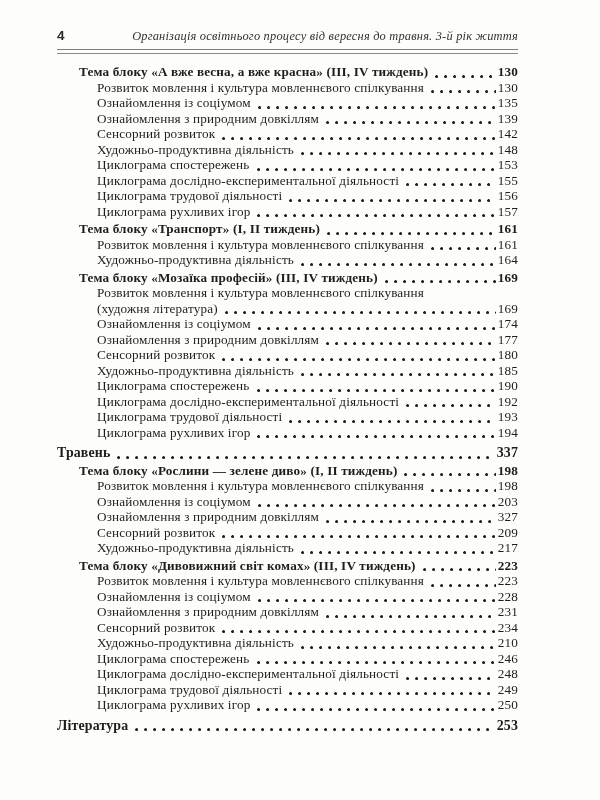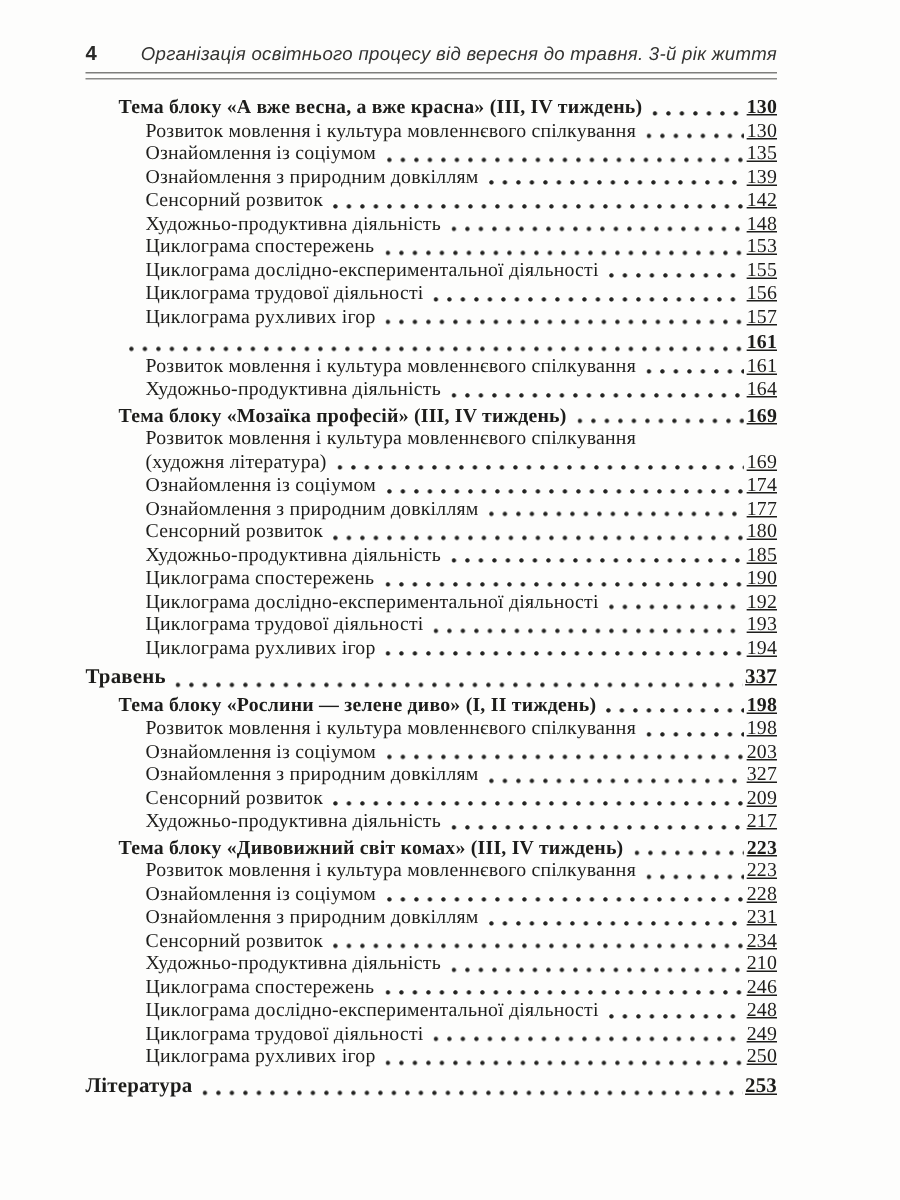--- a/index.html
+++ b/index.html
@@ -16,21 +16,21 @@
   .running-head{
     display:flex;align-items:baseline;
     font-size:13px;
   }
   .folio{
     font-family:"Liberation Sans","DejaVu Sans",sans-serif;
     font-weight:bold;font-size:13.5px;color:#2a2a28;
   }
   .running-title{
     flex:1;text-align:right;
-    font-family:Liberation Sans, sans-serif;
+    font-family:Liberation Serif, serif;
     font-style:italic;font-size:12.4px;color:#333331;
     letter-spacing:.2px;white-space:nowrap;
   }
   .double-rule{
     margin-top:5px;height:3px;
     border-top:1.2px solid #7e7e7c;
     border-bottom:1.2px solid #8a8a88;
   }
   .toc{margin-top:10px;}
   .row{
@@ -44,21 +44,21 @@
   .row.bold{font-weight:bold;}
   .toc .row:first-child{margin-top:0;}
   .leader{
     flex:1;align-self:flex-end;
     height:10px;min-width:10px;
     margin:0 2px 1px 7px;
     background-image:radial-gradient(circle at 1.6px 7.6px,#232321 1.15px,rgba(0,0,0,0) 1.7px);
     background-size:9px 10px;
     background-repeat:repeat-x;
   }
-  .pagenum{text-align:right;text-decoration:underline;}
+  .pagenum{text-align:right;}
 </style>
 </head>
 <body style="background: rgb(253, 253, 252); color: rgb(29, 29, 27);">
 
 <div class="page">
   <div class="running-head">
     <span class="folio">4</span>
     <span class="running-title">Організація освітнього процесу від вересня до травня. 3-й рік життя</span>
   </div>
   <div class="double-rule"></div>
@@ -107,20 +107,21 @@
         <span>Циклограма трудової діяльності</span>
         <span class="leader"></span>
         <span class="pagenum">156</span>
       </div>
       <div class="row lvl2">
         <span>Циклограма рухливих ігор</span>
         <span class="leader"></span>
         <span class="pagenum">157</span>
       </div>
       <div class="row lvl1 bold">
+        <span>Тема блоку «Транспорт» (I, II тиждень)</span>
         <span class="leader"></span>
         <span class="pagenum">161</span>
       </div>
       <div class="row lvl2">
         <span>Розвиток мовлення і культура мовленнєвого спілкування</span>
         <span class="leader"></span>
         <span class="pagenum">161</span>
       </div>
       <div class="row lvl2">
         <span>Художньо-продуктивна діяльність</span>

